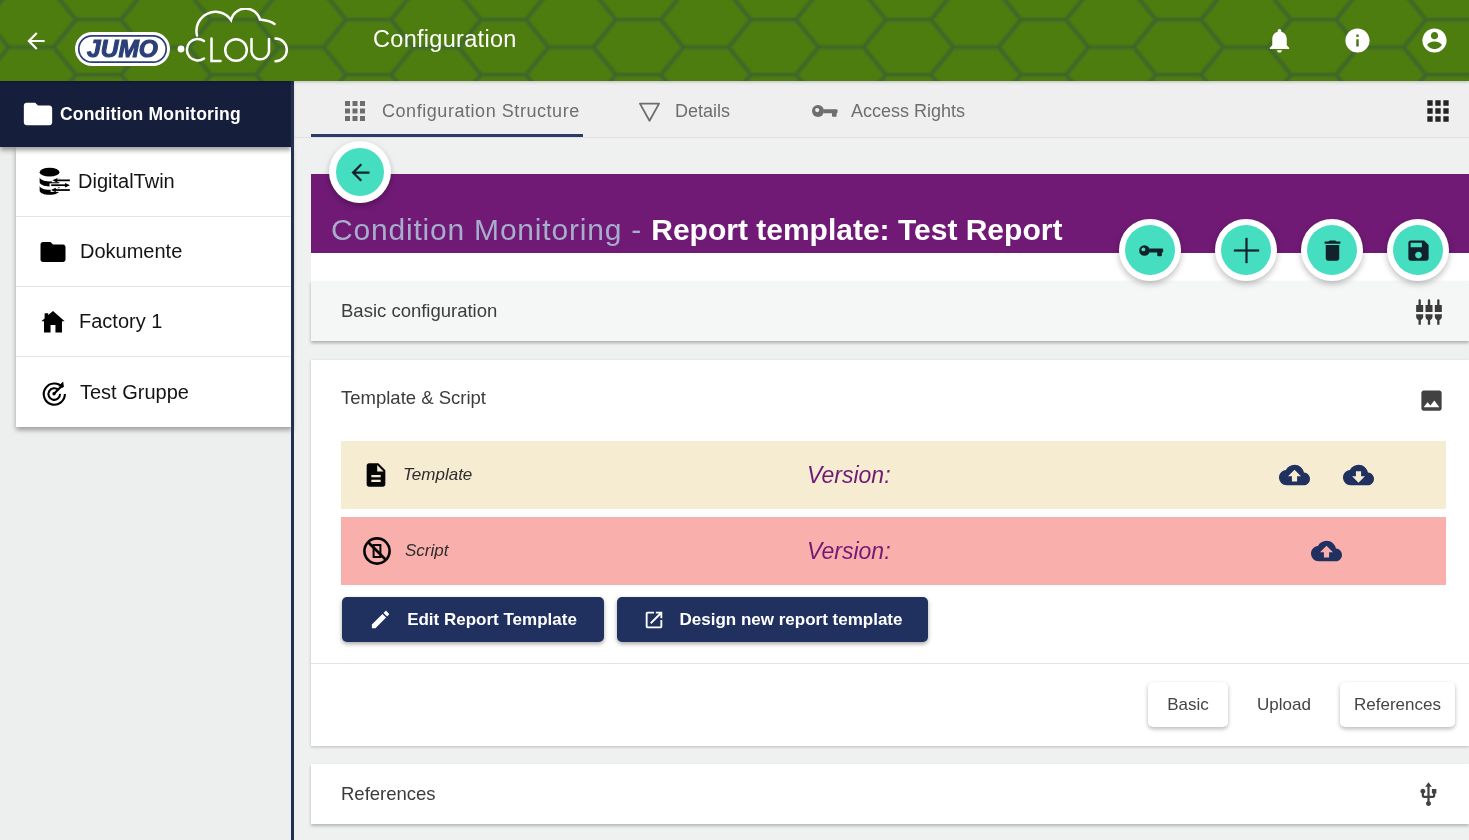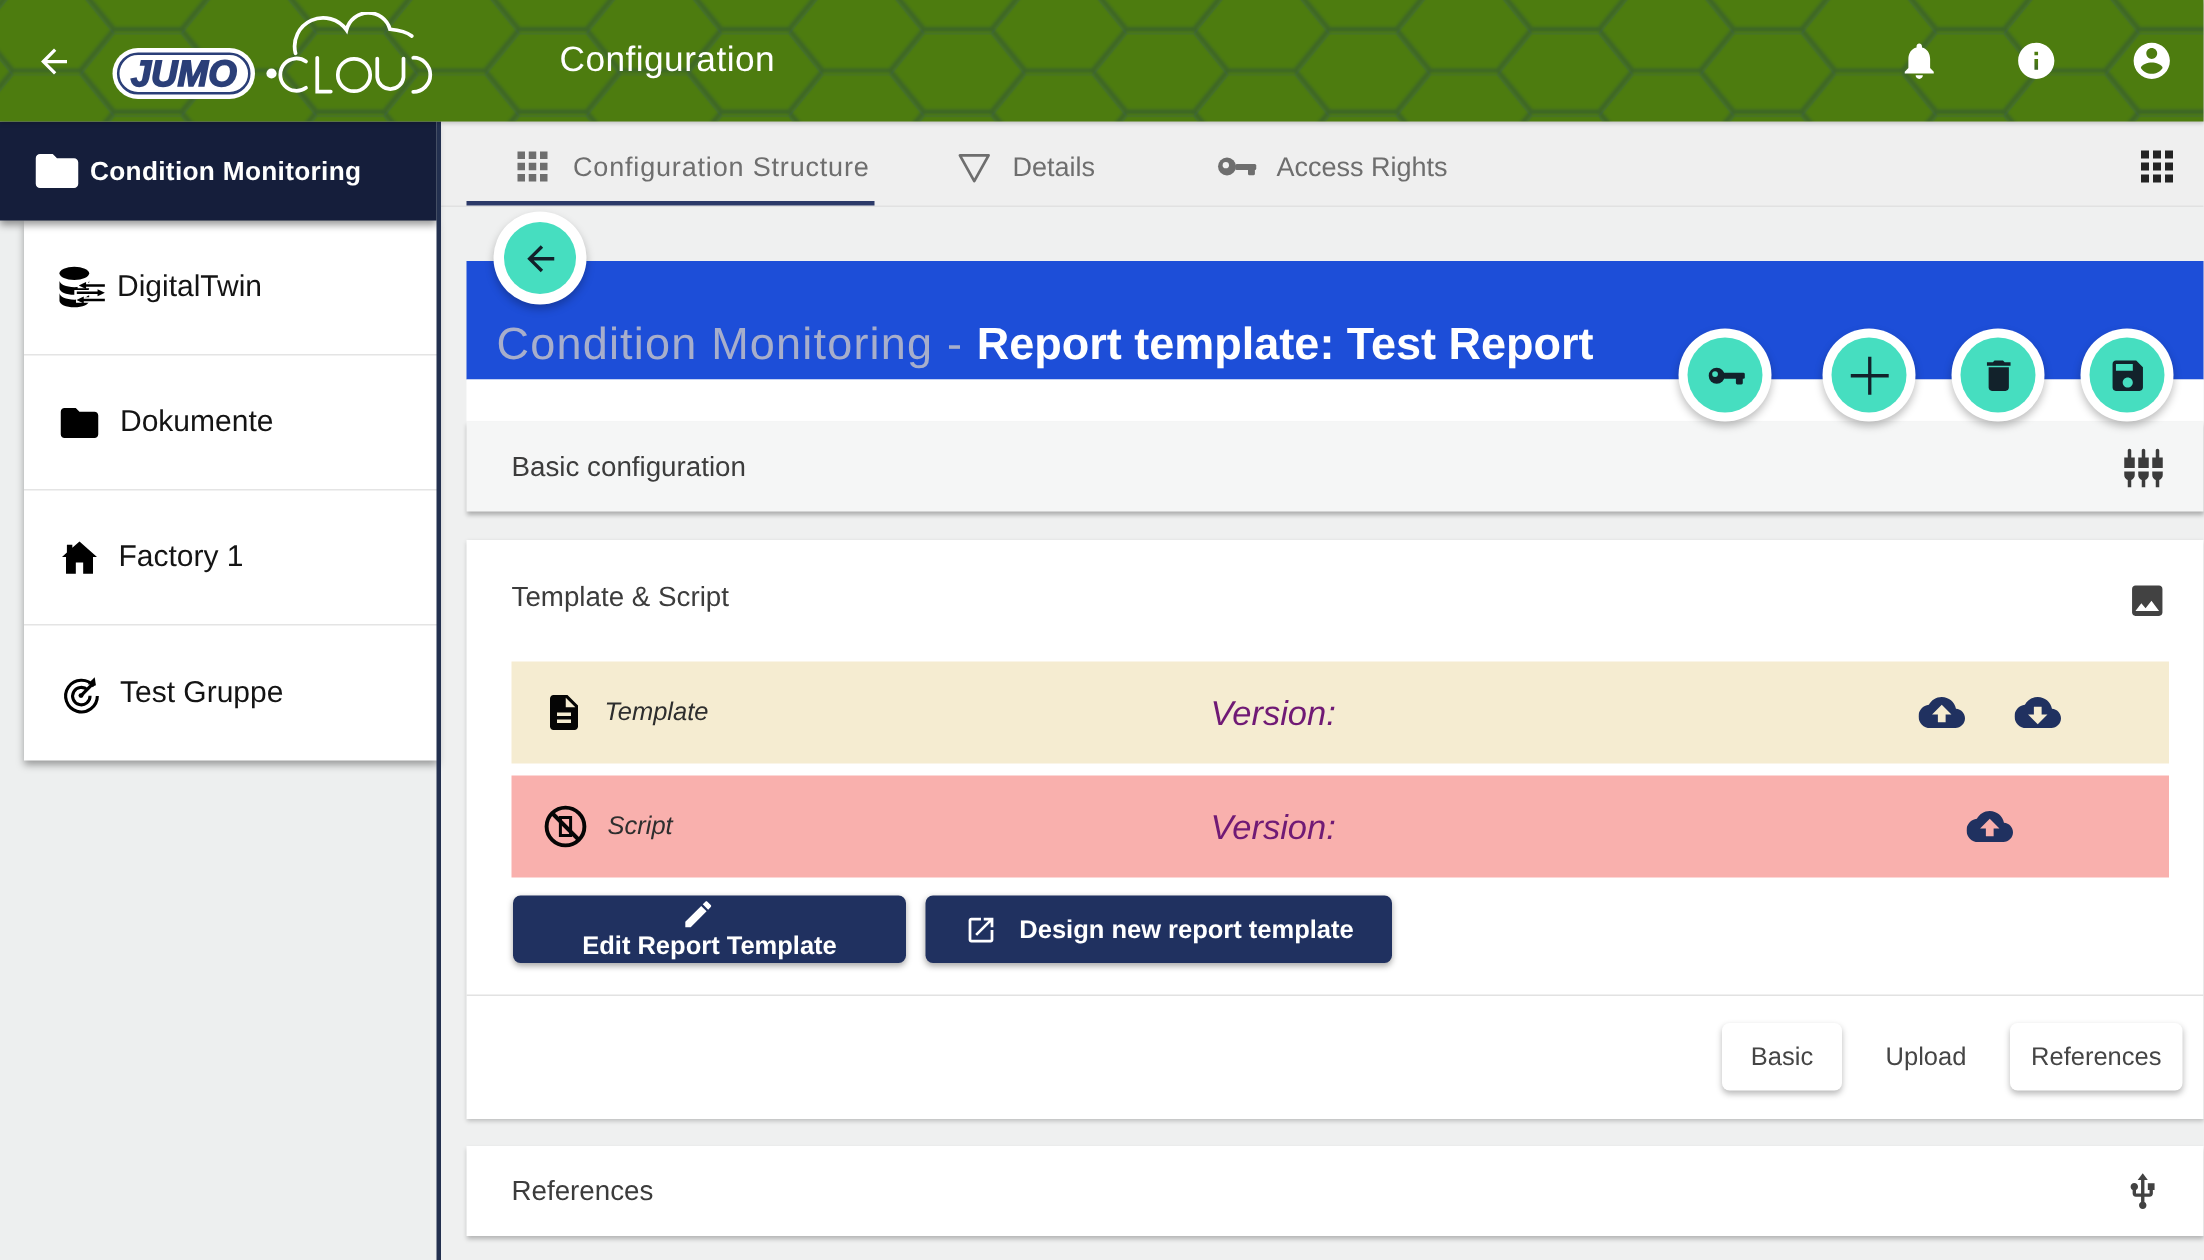--- a/index.html
+++ b/index.html
@@ -10,37 +10,37 @@
   #topbar { position:absolute; left:0; top:0; width:1469px; height:81px; background:#4d7c0f; overflow:hidden; box-shadow:0 1px 3px rgba(0,0,0,.22); z-index:30; }
   #topbar .ttl { position:absolute; left:373px; top:26px; font-size:23.5px; color:#fff; letter-spacing:.3px; }
   .topicon { position:absolute; top:26px; width:29px; height:29px; }
 
   
   #sidebg { position:absolute; left:0; top:81px; width:291px; height:759px; background:#edefef; z-index:10; }
   #shead { position:absolute; left:0; top:81px; width:291px; height:66px; background:#151e3b; z-index:12; display:flex; align-items:center; box-shadow:0 3px 5px rgba(0,0,0,.4); }
   #shead svg { margin-left:21px; }
   #shead span { margin-left:5px; font-size:17.5px; font-weight:bold; color:#fff; letter-spacing:.2px; }
   #slist { position:absolute; left:16px; top:147px; width:276px; background:#fff; z-index:11; box-shadow:0 3px 5px rgba(0,0,0,.35); }
-  .sitem { height:90px; display:flex; align-items:center; border-bottom:1px solid #e4e4e4; }
+  .sitem { height:70px; display:flex; align-items:center; border-bottom:1px solid #e4e4e4; }
   .sitem:last-child { border-bottom:none; }
   .sitem svg { margin-left:24px; flex:none; }
   .sitem span { margin-left:12px; font-size:20px; color:#141414; }
   #vdiv { position:absolute; left:291px; top:81px; width:3px; height:759px; background:#23304f; z-index:13; }
 
   
   #main { position:absolute; left:294px; top:81px; width:1175px; height:759px; background:#eff0f0; }
   #tabs { position:absolute; left:0; top:0; width:1175px; height:57px; background:#efefef; border-bottom:1px solid #e1e1e1; }
   .tab { position:absolute; top:0; height:60px; display:flex; align-items:center; color:#6e6e6e; font-size:18px; }
   .tab.t1 span { letter-spacing:.55px; }
   .tab svg { margin-right:12px; }
   #tabline { position:absolute; left:17px; top:53px; width:272px; height:3px; background:#2c3a69; }
   #tgrid { position:absolute; right:15px; top:14px; }
 
   
-  #banner { position:absolute; left:17px; top:93px; width:1158px; height:79px; background:#1d4ed8; }
+  #banner { position:absolute; left:17px; top:93px; width:1158px; height:79px; background:#701a75; }
   #banner .btxt { position:absolute; left:20px; top:41px; font-size:30px; color:#a7aecb; white-space:nowrap; letter-spacing:.8px; line-height:30px; }
   #banner .btxt b { color:#fff; font-weight:bold; letter-spacing:0; }
   #strip { position:absolute; left:17px; top:172px; width:1158px; height:28px; background:#fff; }
 
   
   .fab { position:absolute; border-radius:50%; display:flex; align-items:center; justify-content:center; z-index:6; }
   .halo { background:#fff; box-shadow:0 3px 6px rgba(0,0,0,.26); }
   .teal { background:#46dec0; }
 
   
@@ -302,21 +302,21 @@
         <path d="M6 6 L24 24" stroke="#050505" stroke-width="2.6"></path>
         <path d="M11.6 9 h6.8 v12 h-6.8 z" fill="none" stroke="#050505" stroke-width="2"></path>
       </svg>
       <span class="rlbl">Script</span>
       <span class="ver">Version:</span>
       <svg class="cloudbtn" style="left:970px" width="31" height="31" viewBox="0 0 24 24">
           <path fill="#203160" d="M19.35 10.04C18.67 6.59 15.64 4 12 4 9.11 4 6.6 5.64 5.35 8.04 2.34 8.36 0 10.91 0 14c0 3.31 2.69 6 6 6h13c2.76 0 5-2.24 5-5 0-2.64-2.05-4.78-4.65-4.96zM14 13v4h-4v-4H7l5-5 5 5h-3z"></path>
         </svg>
     </div>
 
-    <div class="navybtn" style="left:31px;width:262px;flex-direction:column;">
+    <div class="navybtn" style="left:31px;width:262px;">
       <svg width="23" height="23" viewBox="0 0 24 24">
           <path fill="#fff" d="M3 17.25V21h3.75L17.81 9.94l-3.75-3.75L3 17.25zM20.71 7.04c.39-.39.39-1.02 0-1.41l-2.34-2.34c-.39-.39-1.02-.39-1.41 0l-1.83 1.83 3.75 3.75 1.83-1.83z"></path>
         </svg>
       <span>Edit Report Template</span>
     </div>
     <div class="navybtn" style="left:306px;width:311px;">
       <svg width="22" height="22" viewBox="0 0 24 24">
           <path fill="#fff" d="M19 19H5V5h7V3H5c-1.11 0-2 .9-2 2v14c0 1.1.89 2 2 2h14c1.1 0 2-.9 2-2v-7h-2v7zM14 3v2h3.59l-9.83 9.83 1.41 1.41L19 6.41V10h2V3h-7z"></path>
         </svg>
       <span>Design new report template</span>

